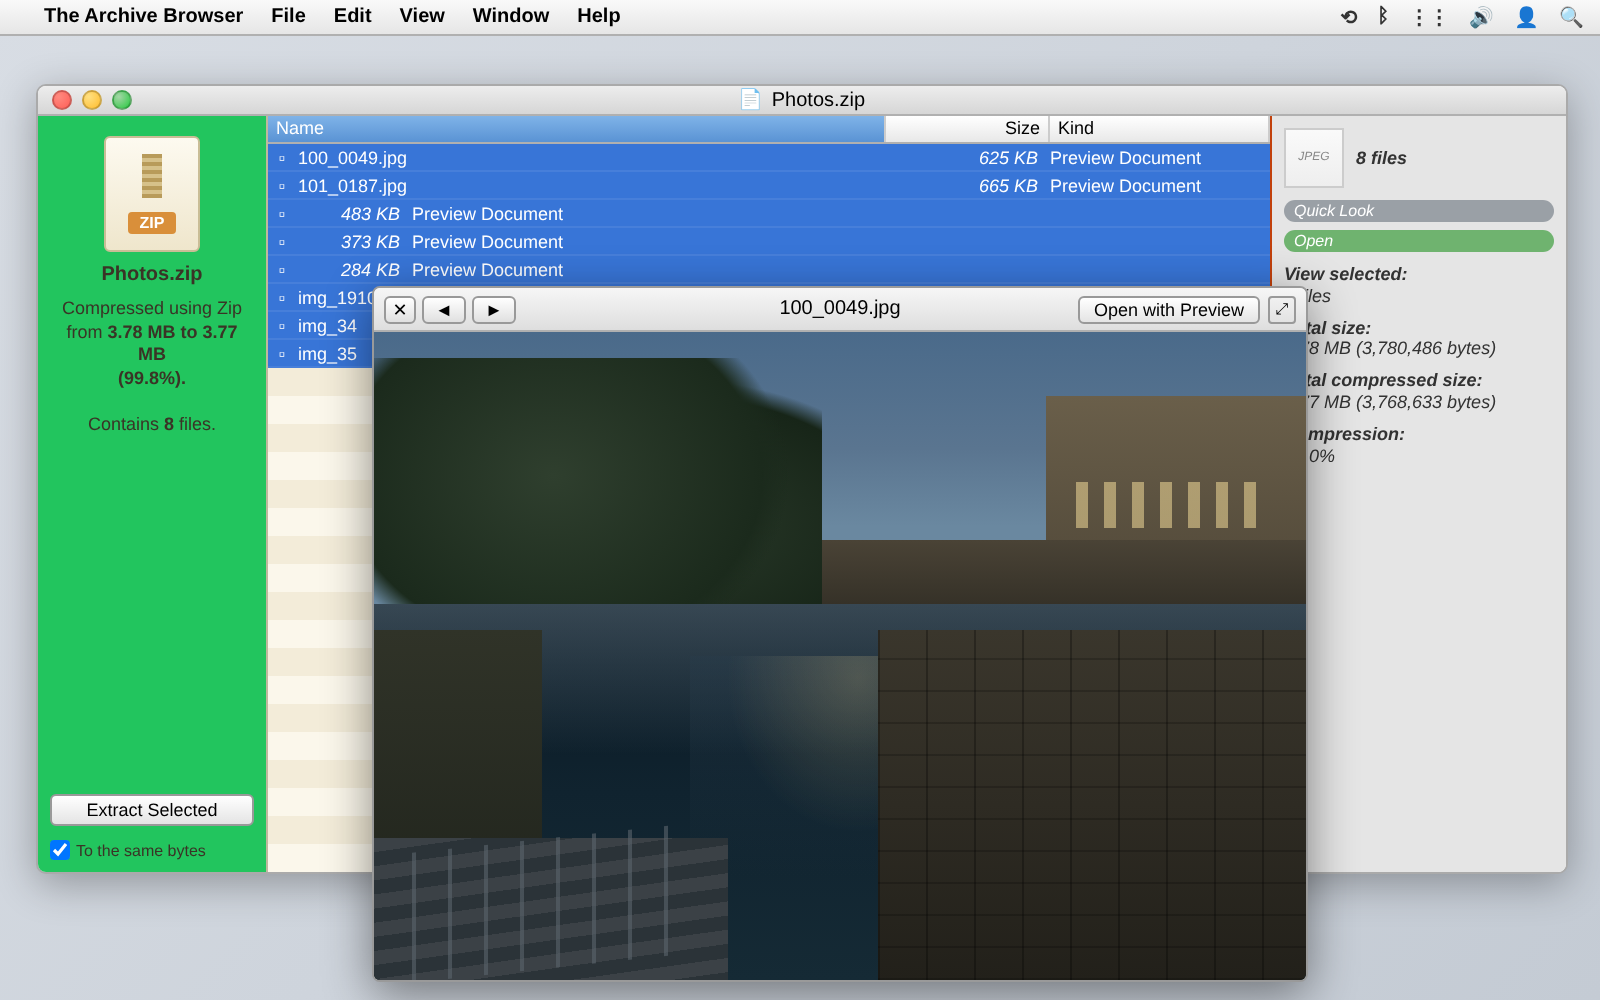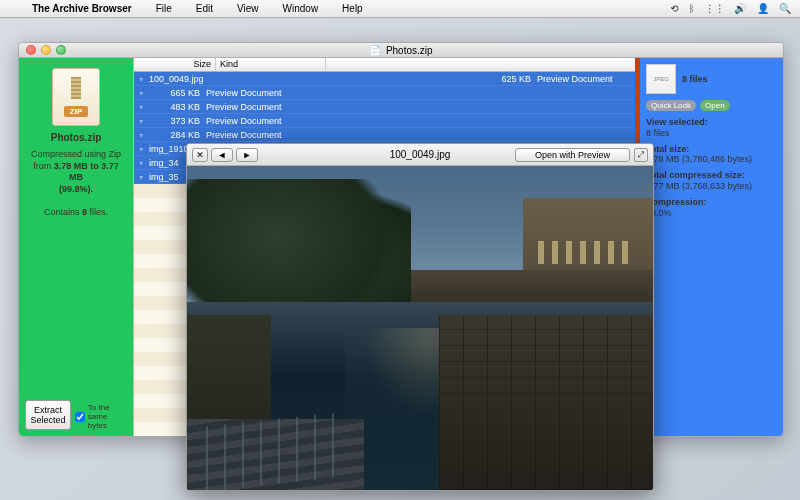--- a/index.html
+++ b/index.html
@@ -1,61 +1,61 @@
 <!DOCTYPE html>
 <html><head>
 <meta charset="utf-8">
 <style>
 * { margin:0; padding:0; box-sizing:border-box; font-family:"Lucida Grande","Helvetica Neue",sans-serif; }
 body { width:800px; height:500px; background:linear-gradient(135deg,#d8dde4,#c4cbd4); overflow:hidden; position:relative; }
-.menubar { height:18px; background:linear-gradient(#f9f9f9,#e6e6e6); border-bottom:1px solid #b0b0b0; display:flex; align-items:center; font-size:10px; padding:0 8px; gap:24px; }
+.menubar { height:18px; background:linear-gradient(#f9f9f9,#e6e6e6); border-bottom:1px solid #b0b0b0; display:flex; align-items:center; font-size:10px; padding:0 8px; gap:14px;font-weight:bold; }
 .apple { font-size:12px; }
 .menubar-right { margin-left:auto; display:flex; gap:10px; align-items:center; font-size:10px; color:#333; }
 .window { position:absolute; left:18px; top:42px; width:766px; height:395px; background:#fff; border:1px solid #aaa; border-radius:5px; box-shadow:0 5px 20px rgba(0,0,0,.3); display:flex; flex-direction:column; overflow:hidden; }
 .titlebar { height:18px; background:linear-gradient(#ededed,#d6d6d6); border-bottom:1px solid #b0b0b0; display:flex; align-items:center; position:relative; font-size:10px; }
 .traffic { display:flex; gap:5px; padding-left:7px; }
 .tl { width:10px; height:10px; border-radius:50%; border:.5px solid rgba(0,0,0,.2); }
 .tl.r{background:radial-gradient(circle at 30% 30%,#ff8a80,#ff5f57);} .tl.y{background:radial-gradient(circle at 30% 30%,#ffe082,#ffbd2e);} .tl.g{background:radial-gradient(circle at 30% 30%,#a5d6a7,#28c940);}
 .wtitle { position:absolute; left:0; right:0; text-align:center; font-size:10px; display:flex; align-items:center; justify-content:center; gap:4px; }
 .body3col { flex:1; display:flex; }
 .leftp { width:115px; background:#22c55e; border-right:1px solid #c0b89e; display:flex; flex-direction:column; align-items:center; padding:10px 6px 6px; font-size:9px; color:#3a3426; }
 .zipicon { width:48px; height:58px; background:linear-gradient(#fdfaf0,#efe6cc); border:1px solid #c9bd96; border-radius:3px; position:relative; display:flex; align-items:flex-end; justify-content:center; padding-bottom:8px; }
 .zipicon::before { content:""; position:absolute; top:8px; left:50%; width:10px; height:22px; background:repeating-linear-gradient(#b89b5a 0 2px,#d6c18a 2px 4px); transform:translateX(-50%); }
 .zipicon span { background:#d98f3a; color:#fff; font-size:8px; font-weight:bold; padding:1px 6px; border-radius:2px; }
 .fname { font-weight:bold; margin-top:6px; font-size:10px; }
 .finfo { text-align:center; margin-top:6px; line-height:1.3; }
-.lbtns { margin-top:auto; width:100%; display:flex; flex-direction:row; gap:4px; }
+.lbtns { margin-top:auto; width:100%; display:flex; flex-direction:column; gap:4px; }
 .macbtn { font-size:9px; background:linear-gradient(#fff,#e4e4e4); border:1px solid #999; border-radius:3px; padding:2px 0; cursor:pointer; }
 .chk { display:flex; align-items:center; gap:3px; font-size:8px; margin-top:3px; }
 .chk input { width:10px; height:10px; }
 .centerp { flex:1; display:flex; flex-direction:column; }
 .colhdr { height:14px; background:linear-gradient(#fff,#e8e8e8); border-bottom:1px solid #b0b0b0; display:flex; font-size:9px; }
 .colhdr div { border-right:1px solid #ccc; padding:1px 4px; }
 .c-name{flex:1;background:linear-gradient(#7fb3e8,#5a93d4);color:#fff;} .c-size{width:82px;text-align:right;} .c-kind{width:110px;}
 .flist { flex:1; overflow:hidden; }
 .frow { height:14px; display:flex; align-items:center; font-size:9px; background:#3875d7; color:#fff; border-bottom:.5px solid rgba(255,255,255,.08); }
-.frow .fico{width:14px;text-align:center;} .frow .fn{flex:1;padding-left:1px;} .frow .fs{width:58px;text-align:right;padding-right:6px;} .frow .fk{width:98px;}
+.frow .fico{width:14px;text-align:center;} .frow .fn{flex:1;padding-left:1px;} .frow .fs{width:58px;text-align:right;padding-right:6px;font-style:italic;} .frow .fk{width:110px;}
 .stripes div { height:14px; }
 .stripes div:nth-child(odd){background:#f3ecd9;} .stripes div:nth-child(even){background:#fbf7eb;}
-.rightp { width:148px; background:#3b82f6; border-left:5px solid #c2410c; padding:6px; font-size:9px; color:#333; }
+.rightp { width:148px; background:#e5e5e5; border-left:1px solid #c2410c; padding:6px; font-size:9px; color:#333;font-style:italic; }
 .rhead { display:flex; align-items:center; gap:6px; margin-bottom:6px; }
 .thumb { width:30px; height:30px; border:1px solid #ccc; background:linear-gradient(#fafafa,#eee); display:flex; align-items:center; justify-content:center; font-size:6px; color:#888; }
-.tagbtns { display:flex; gap:4px; margin-bottom:6px; }
+.tagbtns { display:flex; gap:4px; margin-bottom:6px;flex-direction:column; }
 .tag { font-size:8px; padding:1px 5px; border-radius:7px; color:#fff; }
 .tag.ql{background:#9aa0a6;} .tag.op{background:#6fb36f;}
 .rinfo div { margin-bottom:5px; line-height:1.2; }
 .rinfo b { font-weight:bold; }
 .qlwin { position:absolute; left:186px; top:143px; width:468px; height:348px; background:#f2f2f2; border:1px solid #9a9a9a; border-radius:4px; box-shadow:0 6px 24px rgba(0,0,0,.45); display:flex; flex-direction:column; overflow:hidden; }
 .qlhdr { height:22px; background:linear-gradient(#f6f6f6,#dedede); border-bottom:1px solid #b0b0b0; display:flex; align-items:center; padding:0 5px; font-size:10px; position:relative; }
 .qlctl { display:flex; gap:3px; }
 .qlbtn { width:22px; height:14px; background:linear-gradient(#fff,#e0e0e0); border:1px solid #999; border-radius:3px; display:flex; align-items:center; justify-content:center; font-size:9px; cursor:pointer; }
 .qlbtn.close{width:16px;}
 .qltitle { position:absolute; left:0; right:0; text-align:center; font-size:10px; pointer-events:none; }
 .qlright { margin-left:auto; display:flex; gap:4px; align-items:center; }
-.owp { font-size:9px; background:linear-gradient(#fff,#e4e4e4); border:1px solid #999; border-radius:3px; padding:1px 19px; cursor:pointer; }
+.owp { font-size:9px; background:linear-gradient(#fff,#e4e4e4); border:1px solid #999; border-radius:3px; padding:1px 7px; cursor:pointer; }
 .fsicn { width:14px; height:14px; border:1px solid #999; border-radius:2px; display:flex; align-items:center; justify-content:center; font-size:8px; cursor:pointer; }
 .qlimg { flex:1; position:relative; overflow:hidden; }
 .sky { position:absolute; inset:0; background:linear-gradient(#4a6a8a 0%,#5a7590 18%,#6a88a0 30%); }
 .water { position:absolute; left:0; right:0; top:42%; bottom:0; background:linear-gradient(#0a1822,#10232f 50%,#152a35); }
 .water::before { content:""; position:absolute; inset:0; background:linear-gradient(180deg,rgba(140,160,175,.35),transparent 40%); }
 .bridge { position:absolute; left:40%; right:0; top:32%; height:14%; background:linear-gradient(#4a4336,#2d2a22); }
 .bridge::after { content:""; position:absolute; bottom:-3px; left:0; right:0; height:4px; background:linear-gradient(90deg,#b88a2a 0 8px,transparent 8px 24px,#c2942e 24px 32px,transparent 32px 52px,#baa040 52px 60px,transparent 60px 100%); }
 .bldg { position:absolute; right:0; top:10%; width:28%; height:38%; background:linear-gradient(#6a5f4a,#4a4234); }
 .bldg::before{content:"";position:absolute;top:35%;left:12%;width:70%;height:18%;background:repeating-linear-gradient(90deg,rgba(255,230,160,.5) 0 6px,transparent 6px 14px);}
 .tree { position:absolute; left:0; top:4%; width:48%; height:52%; background:radial-gradient(ellipse at 40% 35%,#2f3f2e,#1b2a1c 55%,transparent 62%),radial-gradient(ellipse at 65% 50%,#2a3a2a,#172518 55%,transparent 62%); }
@@ -116,33 +116,35 @@
         <button class="macbtn">Extract Selected</button>
         <label class="chk">
             <input type="checkbox" checked="" style="">
             <span>To the same bytes</span>
           </label>
       </div>
     </div>
 
     <div class="centerp">
       <div class="colhdr">
+        <div class="c-name">Name</div>
         <div class="c-size">Size</div>
         <div class="c-kind">Kind</div>
       </div>
       <div class="flist">
         <div id="rows">
             <div class="frow">
               <span class="fico">▫</span>
               <span class="fn">100_0049.jpg</span>
               <span class="fs">625 KB</span>
               <span class="fk">Preview Document</span>
             </div>
             <div class="frow">
               <span class="fico">▫</span>
+              <span class="fn">101_0187.jpg</span>
               <span class="fs">665 KB</span>
               <span class="fk">Preview Document</span>
             </div>
             <div class="frow">
               <span class="fico">▫</span>
               <span class="fs">483 KB</span>
               <span class="fk">Preview Document</span>
             </div>
             <div class="frow">
               <span class="fico">▫</span>

